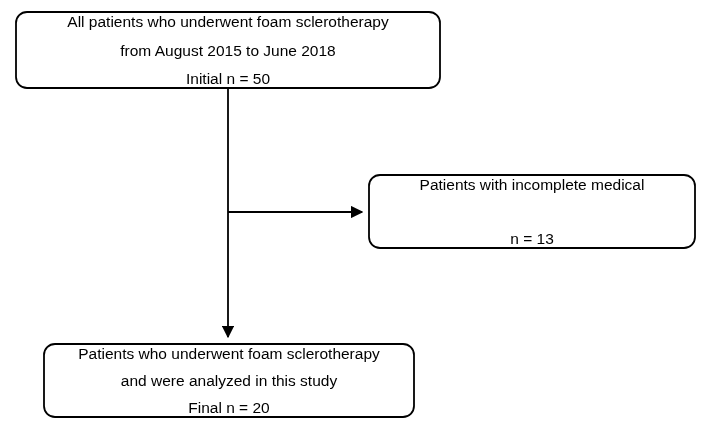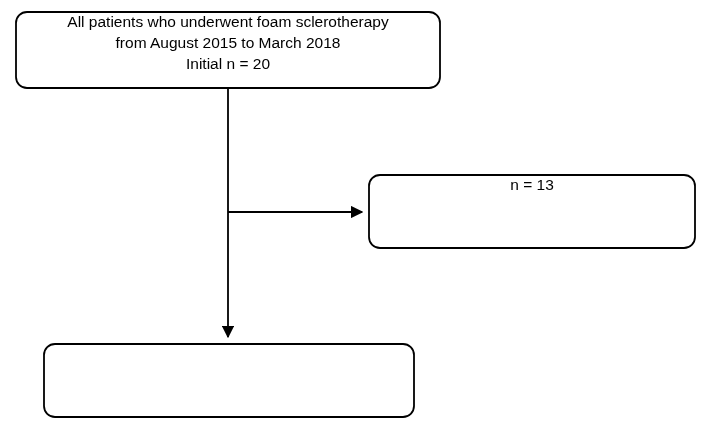--- a/index.html
+++ b/index.html
@@ -27,21 +27,21 @@
     width: 712px;
     height: 429px;
     display: block;
   }
   .node-box {
     position: absolute;
     box-sizing: border-box;
     display: flex;
     flex-direction: column;
     align-items: center;
-    justify-content: flex-start;
+    justify-content: space-between;
     text-align: center;
     font-family: "Liberation Sans", sans-serif;
     font-size: 15.5px;
     line-height: 21px;
     color: #000000;
     background: transparent;
     white-space: nowrap;
   }
   .node-line {
     display: block;
@@ -83,22 +83,28 @@
 
     <rect x="44" y="344" width="370" height="73" rx="11" ry="11" fill="#ffffff" stroke="#000000" stroke-width="1.8"></rect>
 
     <line x1="228" y1="88" x2="228" y2="337" stroke="#000000" stroke-width="1.8" marker-end="url(#arrow-head)"></line>
 
     <line x1="228" y1="212" x2="362" y2="212" stroke="#000000" stroke-width="1.8" marker-end="url(#arrow-head)"></line>
   </svg>
 
   <div class="node-box" id="node-enrolled">
     <span class="node-line">All patients who underwent foam sclerotherapy</span>
-    <span class="node-line">from August 2015 to March 2018</span>
-    <span class="node-line">Initial n = 20</span>
+    <span class="node-line">from August 2015 to June 2018</span>
+    <span class="node-line">Initial n = 50</span>
   </div>
 
   <div class="node-box" id="node-excluded">
+    <span class="node-line">Patients with incomplete medical</span>
     <span class="node-line">n = 13</span>
   </div>
 
+  <div class="node-box" id="node-analyzed">
+    <span class="node-line">Patients who underwent foam sclerotherapy</span>
+    <span class="node-line">and were analyzed in this study</span>
+    <span class="node-line">Final n = 20</span>
+  </div>
 
 </div>
 
 </body></html>

